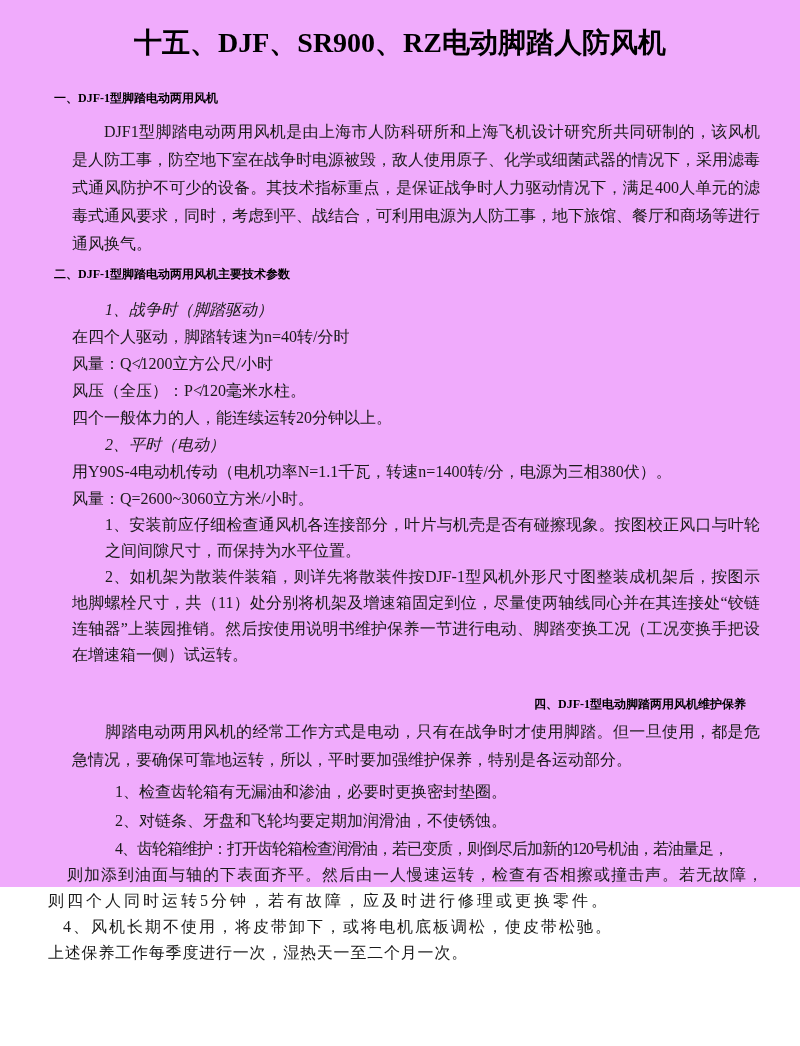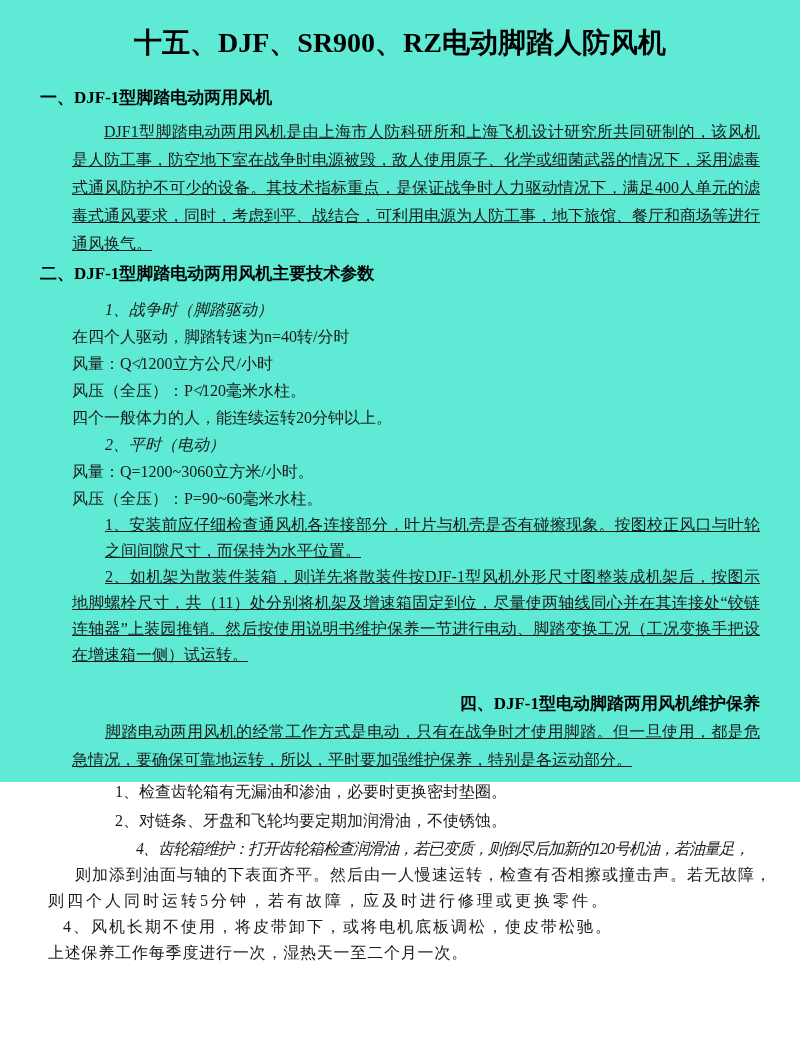--- a/index.html
+++ b/index.html
@@ -11,50 +11,49 @@
     width: 800px;
     height: 1046px;
     overflow: hidden;
     color: #1a1a1a;
     font-family: "Liberation Serif", "DejaVu Serif", serif;
     font-size: 16px;
   }
   .page {
     box-sizing: border-box;
     width: 800px;
-    height: 782px;
+    height: 887px;
     padding: 24px 40px 0 40px;
-    background: #5eead4;
+    background: #f0abfc;
   }
   .doc-title {
     margin: 0 0 24px 0;
     font-size: 28px;
     line-height: 38px;
     font-weight: bold;
     text-align: center;
     color: #000000;
     white-space: nowrap;
   }
   .sec-h {
-    margin: 0;
-    font-size: 17px;
+    margin: 14px;
+    font-size: 12px;
     line-height: 24px;
     font-weight: bold;
     color: #000000;
     white-space: nowrap;
   }
   .sec-h.h1 { margin-bottom: 8px; }
   .sec-h.h2 { margin-top: 4px; margin-bottom: 10px; }
   .sec-h.h3 { margin-top: 0; margin-bottom: 8px; line-height: 22px; }
   .sec-h.h4 { margin-top: 24px; margin-bottom: 2px; text-align: right; }
   .body-p {
     margin: 0;
     line-height: 28px;
     text-align: justify;
-    text-decoration: underline;
   }
   .p-main {                 
     margin-left: 32px;
     text-indent: 32px;
   }
   .tech-line {              
     margin-left: 32px;
     line-height: 27px;
     white-space: nowrap;
   }
@@ -82,22 +81,22 @@
   .m-item {
     margin-left: 75px;
     line-height: 27px;
     margin-bottom: 2px;
     white-space: nowrap;
   }
   .tail-line {
     line-height: 26px;
     white-space: nowrap;
   }
-  .l4a { margin-left: 96px; letter-spacing: -1px; font-style: italic; }
-  .l4b { margin-left: 35px; letter-spacing: 1px; }
+  .l4a { margin-left: 75px; letter-spacing: -1px; }
+  .l4b { margin-left: 27px; letter-spacing: 1px; }
   .l4c { margin-left: 8px;  letter-spacing: 3px; }
   .l5  { margin-left: 23px; letter-spacing: 2px; }
   .closing { margin-left: 8px; letter-spacing: 0.8px; }
 </style>
 </head>
 <body>
 
 <main class="page">
 
   <h1 class="doc-title">十五、DJF、SR900、RZ电动脚踏人防风机</h1>
@@ -110,22 +109,22 @@
   <section>
     <h2 class="sec-h h2">二、DJF-1型脚踏电动两用风机主要技术参数</h2>
 
     <div class="sub-label">1、战争时（脚踏驱动）</div>
     <div class="tech-line">在四个人驱动，脚踏转速为n=40转/分时</div>
     <div class="tech-line">风量：Q≮1200立方公尺/小时</div>
     <div class="tech-line">风压（全压）：P≮120毫米水柱。</div>
     <div class="tech-line">四个一般体力的人，能连续运转20分钟以上。</div>
 
     <div class="sub-label">2、平时（电动）</div>
-    <div class="tech-line">风量：Q=1200~3060立方米/小时。</div>
-    <div class="tech-line">风压（全压）：P=90~60毫米水柱。</div>
+    <div class="tech-line">用Y90S-4电动机传动（电机功率N=1.1千瓦，转速n=1400转/分，电源为三相380伏）。</div>
+    <div class="tech-line">风量：Q=2600~3060立方米/小时。</div>
   </section>
 
   <section>
     <p class="body-p install-1">1、安装前应仔细检查通风机各连接部分，叶片与机壳是否有碰擦现象。按图校正风口与叶轮之间间隙尺寸，而保持为水平位置。</p>
     <p class="body-p install-2">2、如机架为散装件装箱，则详先将散装件按DJF-1型风机外形尺寸图整装成机架后，按图示地脚螺栓尺寸，共（11）处分别将机架及增速箱固定到位，尽量使两轴线同心并在其连接处“铰链连轴器”上装园推销。然后按使用说明书维护保养一节进行电动、脚踏变换工况（工况变换手把设在增速箱一侧）试运转。</p>
   </section>
 
   <section>
     <h2 class="sec-h h4">四、DJF-1型电动脚踏两用风机维护保养</h2>
     <p class="body-p p-maint">脚踏电动两用风机的经常工作方式是电动，只有在战争时才使用脚踏。但一旦使用，都是危急情况，要确保可靠地运转，所以，平时要加强维护保养，特别是各运动部分。</p>

